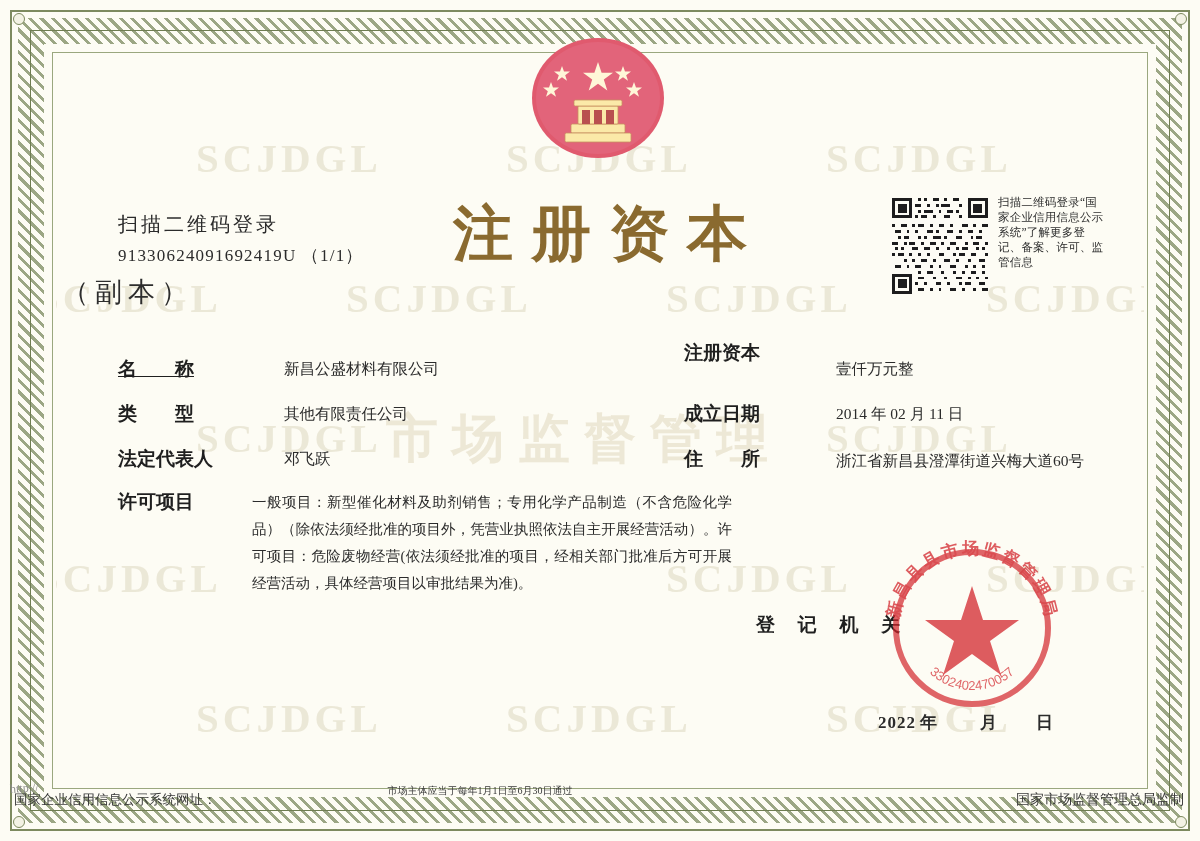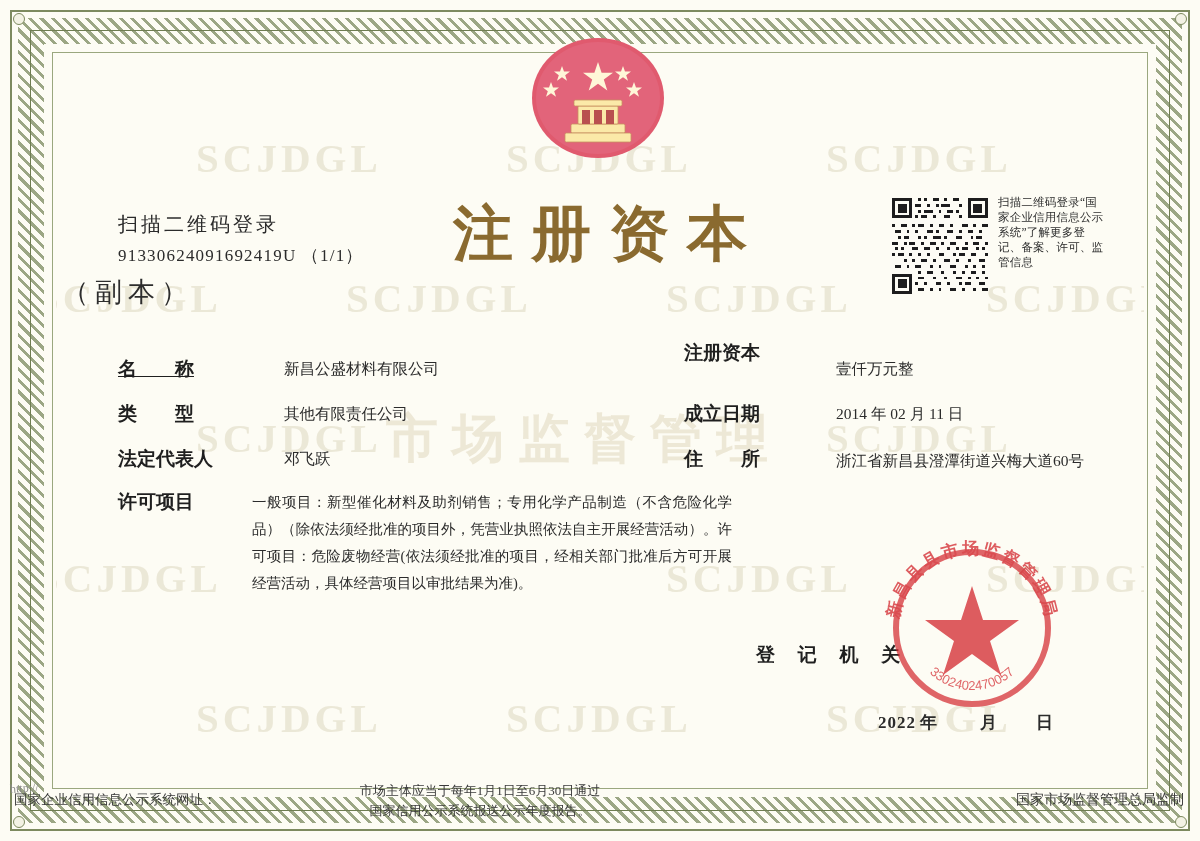--- a/index.html
+++ b/index.html
@@ -206,21 +206,21 @@
     width: 480px;
     font-size: 14.5px;
     line-height: 27px;
     color: #2b2b2b;
     text-align: justify;
     font-family: "Liberation Serif", serif;
   }
 
   .reg-authority {
     position: absolute;
-    left: 700px; top: 586px;
+    left: 700px; top: 556px;
     font-size: 19px;
     font-weight: bold;
     letter-spacing: 9px;
     color: #1f1f1f;
     font-family: "Liberation Serif", serif;
   }
   .date-line {
     position: absolute;
     left: 820px; top: 655px;
     font-size: 17px;
@@ -254,21 +254,21 @@
     position: absolute;
     left: 14px; top: 12px;
     font-size: 13.5px;
     color: #3a3a3a;
   }
   .footer-center {
     position: absolute;
     left: 0; top: 2px;
     width: 960px;
     text-align: center;
-    font-size: 13px;
+    font-size: 10px;
     line-height: 20px;
     color: #3a3a3a;
   }
   .footer-right {
     position: absolute;
     right: 16px; top: 12px;
     font-size: 14px;
     color: #3a3a3a;
   }
   .footer-scribble {
@@ -523,18 +523,17 @@
     <text font-family="Liberation Sans, sans-serif" font-size="13" fill="#d2232a" opacity="0.85">
       <textPath href="#sealBottomArc" startOffset="50%" text-anchor="middle">3302402470057</textPath>
     </text>
   </svg>
 
   <div class="footer">
     <div class="footer-scribble">http://</div>
     <div class="footer-left">国家企业信用信息公示系统网址：</div>
     <div class="footer-center">
       <div>市场主体应当于每年1月1日至6月30日通过</div>
-      <div>国家信用公示系统报送公示年度报告。</div>
     </div>
     <div class="footer-right">国家市场监督管理总局监制</div>
   </div>
 
 </div>
 
 </body></html>

